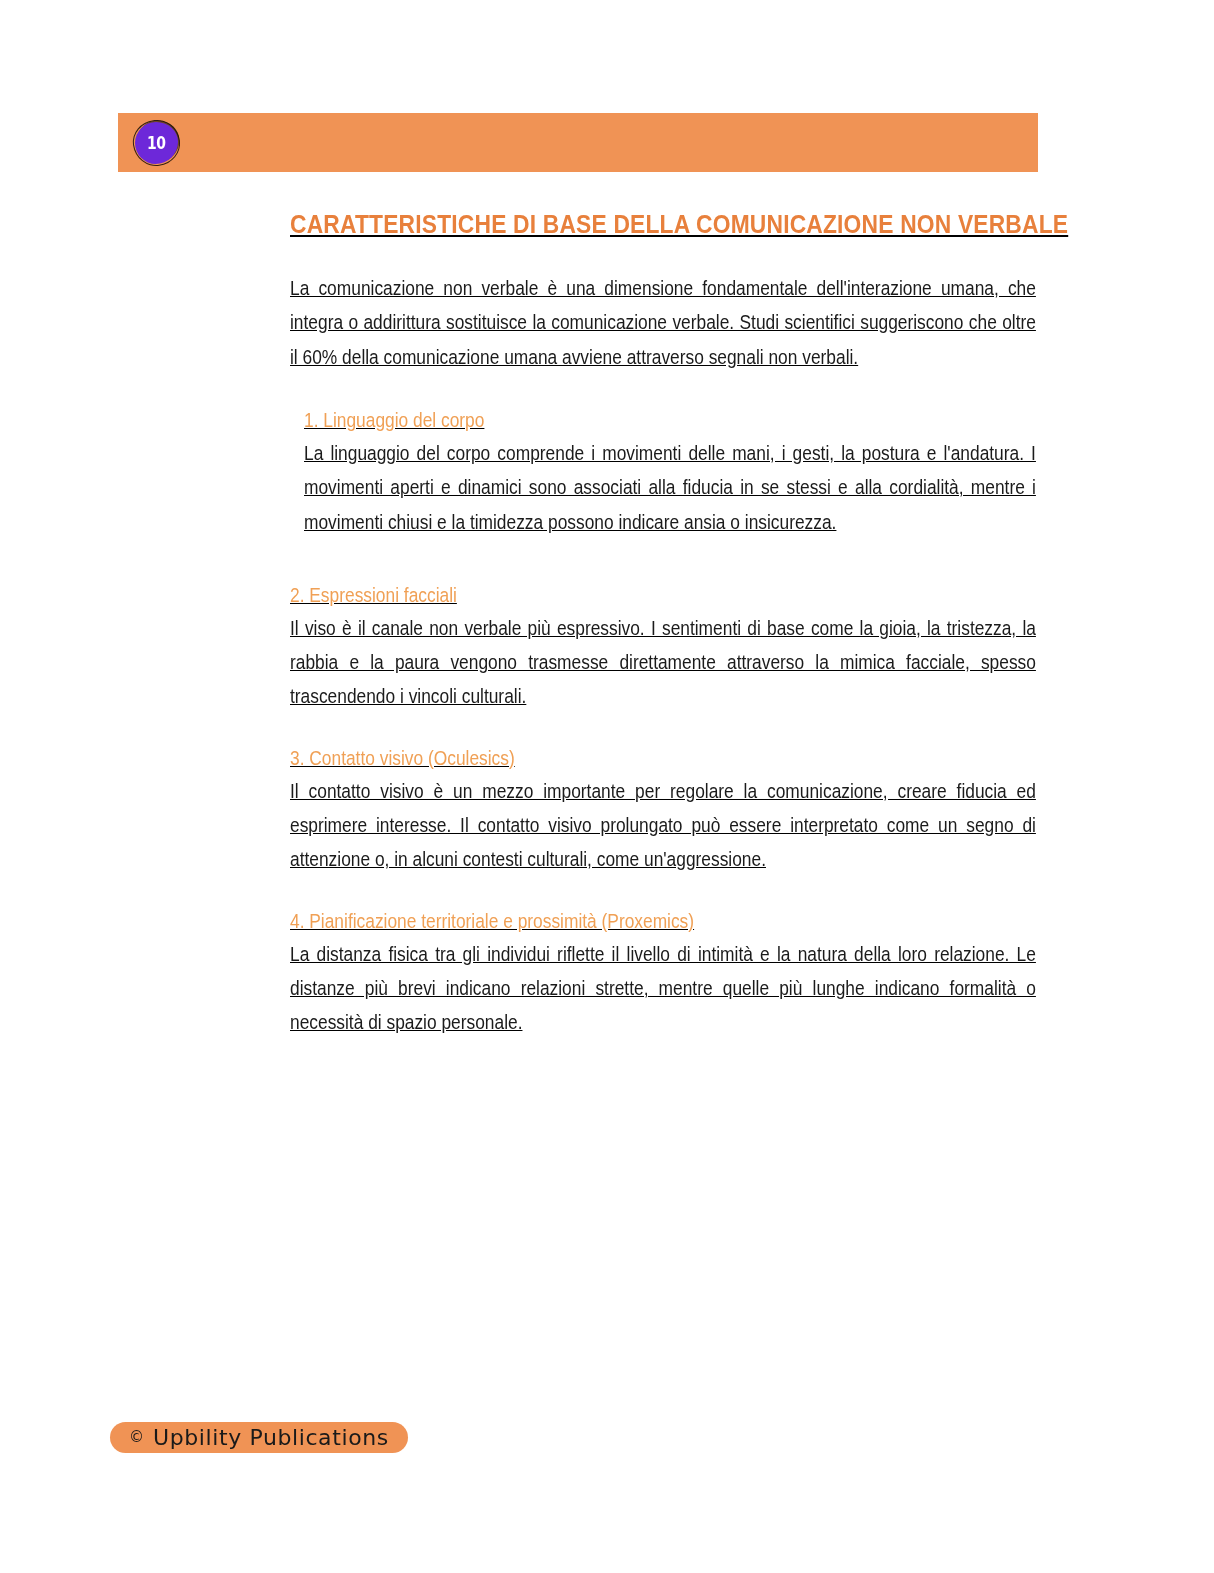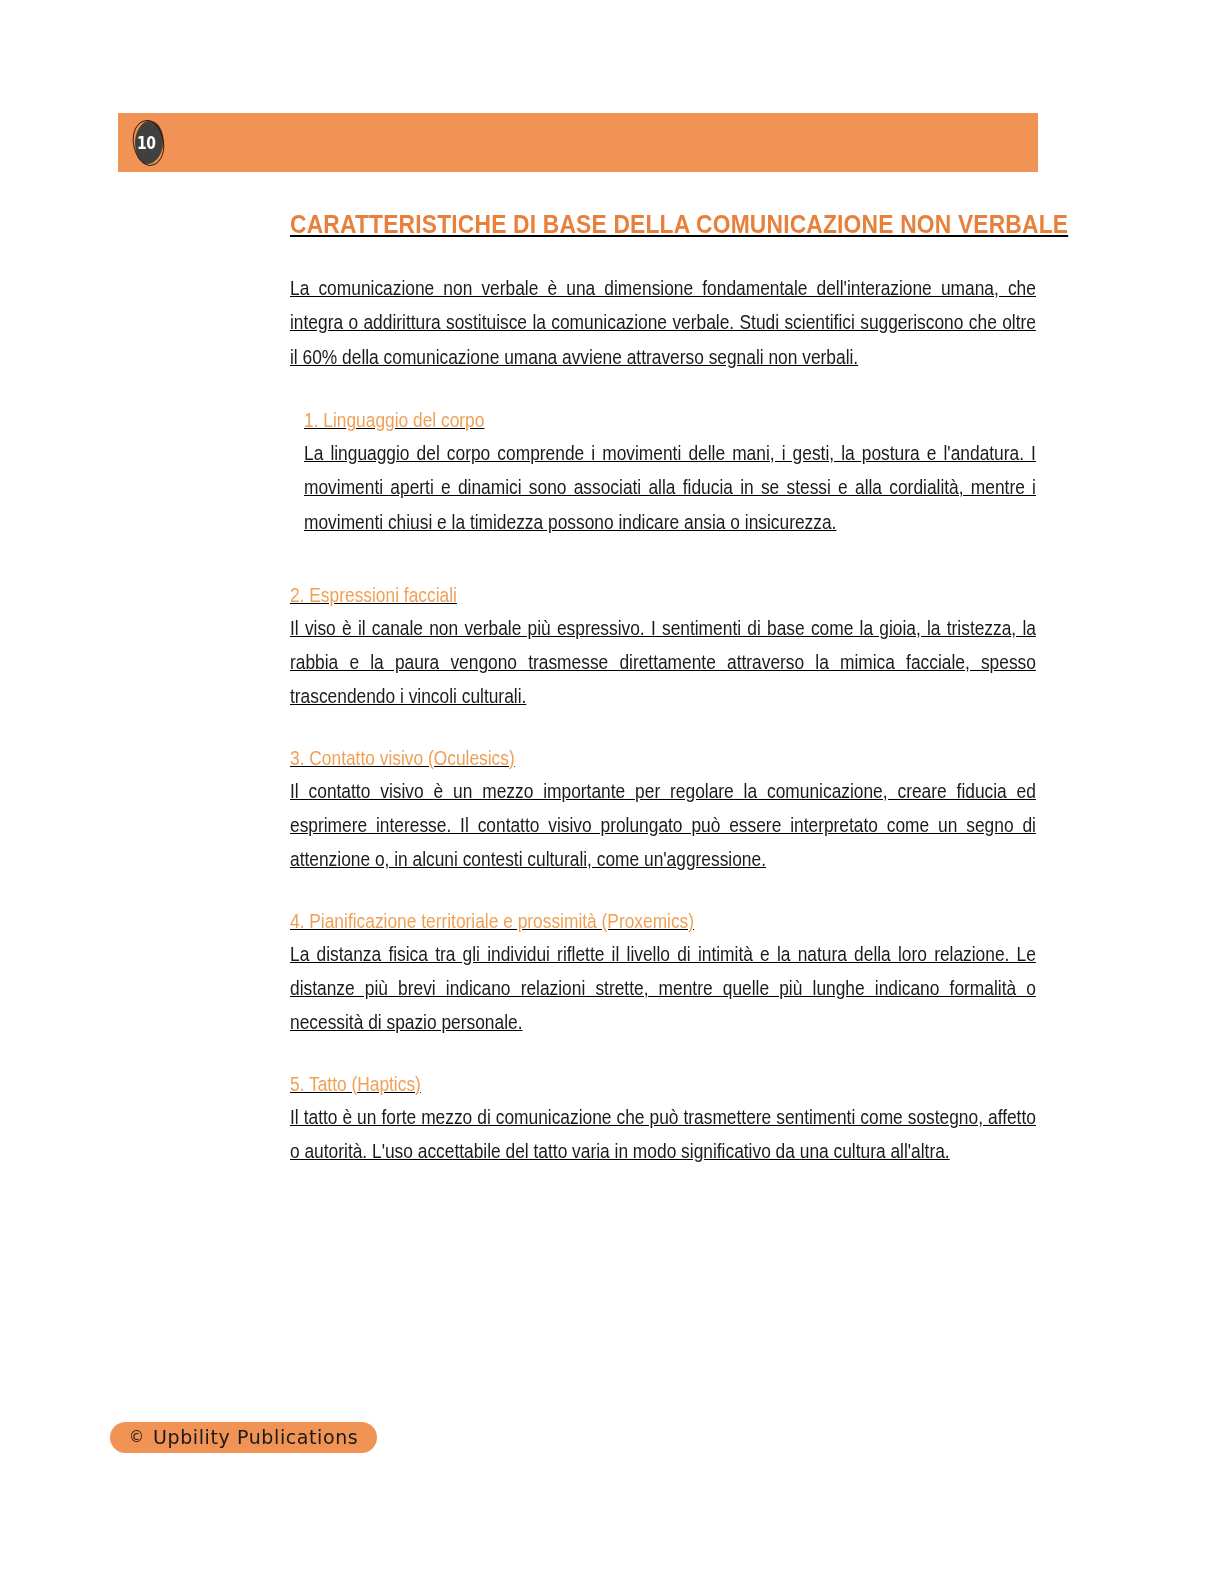--- a/index.html
+++ b/index.html
@@ -29,27 +29,27 @@
     top: 113px;
     width: 920px;
     height: 59px;
     background: #f09355;
   }
 
   .page-number-badge {
     position: absolute;
     left: 17px;
     top: 9px;
-    width: 27px;
+    width: 43px;
     height: 42px;
-    background: #404040;
+    background: #6d28d9;
     border-radius: 49% 51% 52% 48% / 50% 47% 53% 50%;
     display: flex;
     align-items: center;
-    justify-content: flex-start;
+    justify-content: center;
     box-shadow: 1.5px -1.5px 0 0 rgba(0,0,0,0.55);
   }
   .page-number-badge::before {
     content: "";
     position: absolute;
     left: -2px;
     top: -2px;
     right: -2px;
     bottom: -2px;
     border: 1.5px solid rgba(20,10,5,0.85);
@@ -136,21 +136,21 @@
     padding: 0 19px;
     background: #f09355;
     border-radius: 16px;
     display: flex;
     align-items: center;
     gap: 9px;
   }
   .footer-badge-text {
     color: #1a1a1a;
     font-family: "DejaVu Sans", sans-serif;
-    font-size: 19px;
+    font-size: 22px;
     font-weight: 400;
     letter-spacing: 0.6px;
     line-height: 1;
     white-space: nowrap;
   }
   .copyright-mark {
     color: #1a1a1a;
     font-family: "DejaVu Sans", sans-serif;
     font-size: 15px;
     line-height: 1;
@@ -186,24 +186,20 @@
     <div class="section-block s3">
       <h2 class="section-heading">3. Contatto visivo (Oculesics)</h2>
       <p class="section-body">Il contatto visivo è un mezzo importante per regolare la comunicazione, creare fiducia ed esprimere interesse. Il contatto visivo prolungato può essere interpretato come un segno di attenzione o, in alcuni contesti culturali, come un'aggressione.</p>
     </div>
 
     <div class="section-block s4">
       <h2 class="section-heading">4. Pianificazione territoriale e prossimità (Proxemics)</h2>
       <p class="section-body">La distanza fisica tra gli individui riflette il livello di intimità e la natura della loro relazione. Le distanze più brevi indicano relazioni strette, mentre quelle più lunghe indicano formalità o necessità di spazio personale.</p>
     </div>
 
-    <div class="section-block s5">
-      <h2 class="section-heading">5. Tatto (Haptics)</h2>
-      <p class="section-body">Il tatto è un forte mezzo di comunicazione che può trasmettere sentimenti come sostegno, affetto o autorità. L'uso accettabile del tatto varia in modo significativo da una cultura all'altra.</p>
-    </div>
 
   </div>
 
   <div class="footer-badge">
     <span class="copyright-mark">©</span>
     <span class="footer-badge-text">Upbility Publications</span>
   </div>
 
 </div>
 

